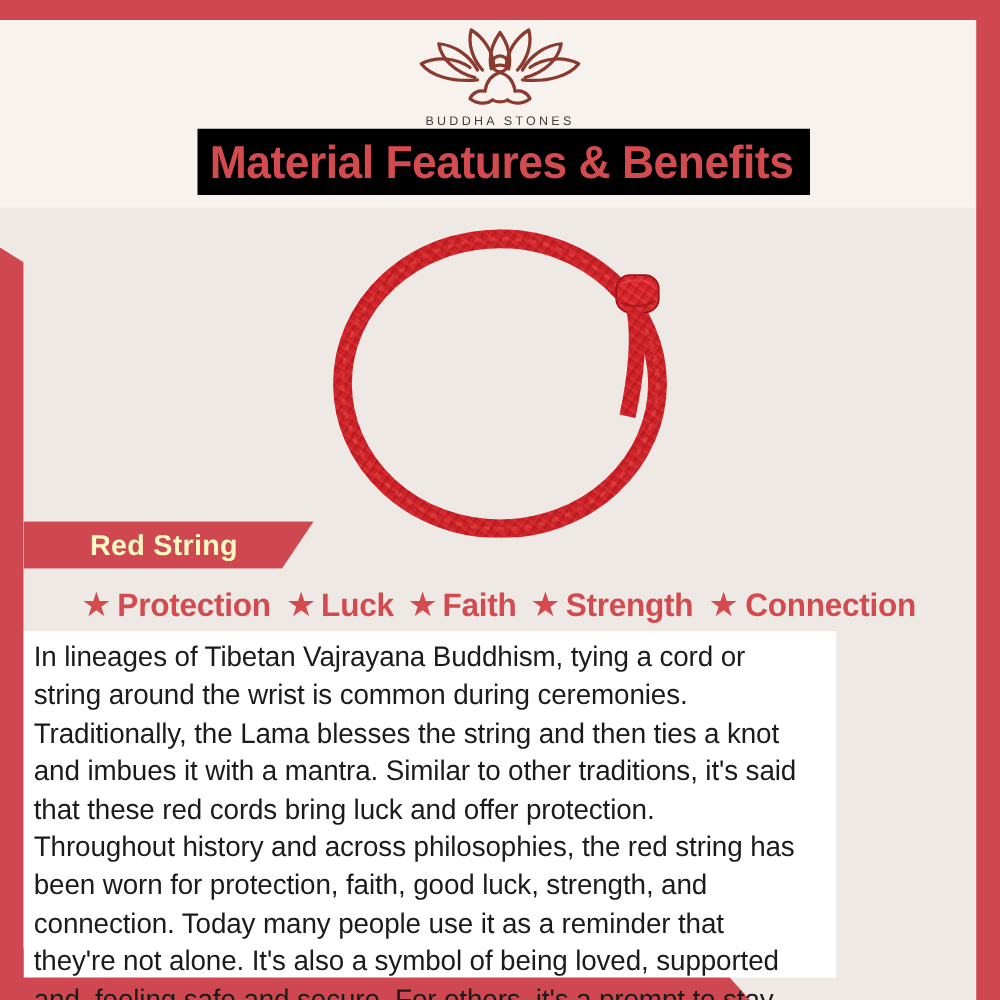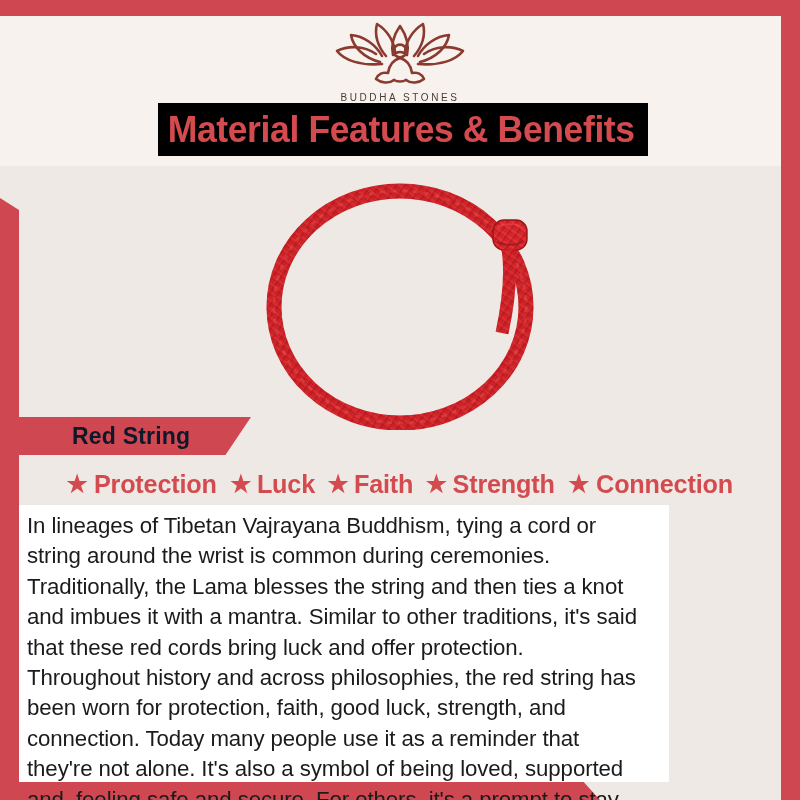--- a/index.html
+++ b/index.html
@@ -111,21 +111,21 @@
     background: #cf4851;
     clip-path: polygon(0 0, 100% 0, 89% 100%, 0 100%);
     display: flex;
     align-items: center;
   }
   .label-text {
     margin-left: 53px;
     font-family: "Liberation Sans Narrow", "Liberation Sans", sans-serif;
     font-size: 23px;
     font-weight: 700;
-    color: #0f172a;
+    color: #fef9c3;
     letter-spacing: 0.2px;
     white-space: nowrap;
   }
 
   
   .features {
     position: absolute;
     left: 19px; top: 466px;
     width: 762px; height: 36px;
     display: flex;

